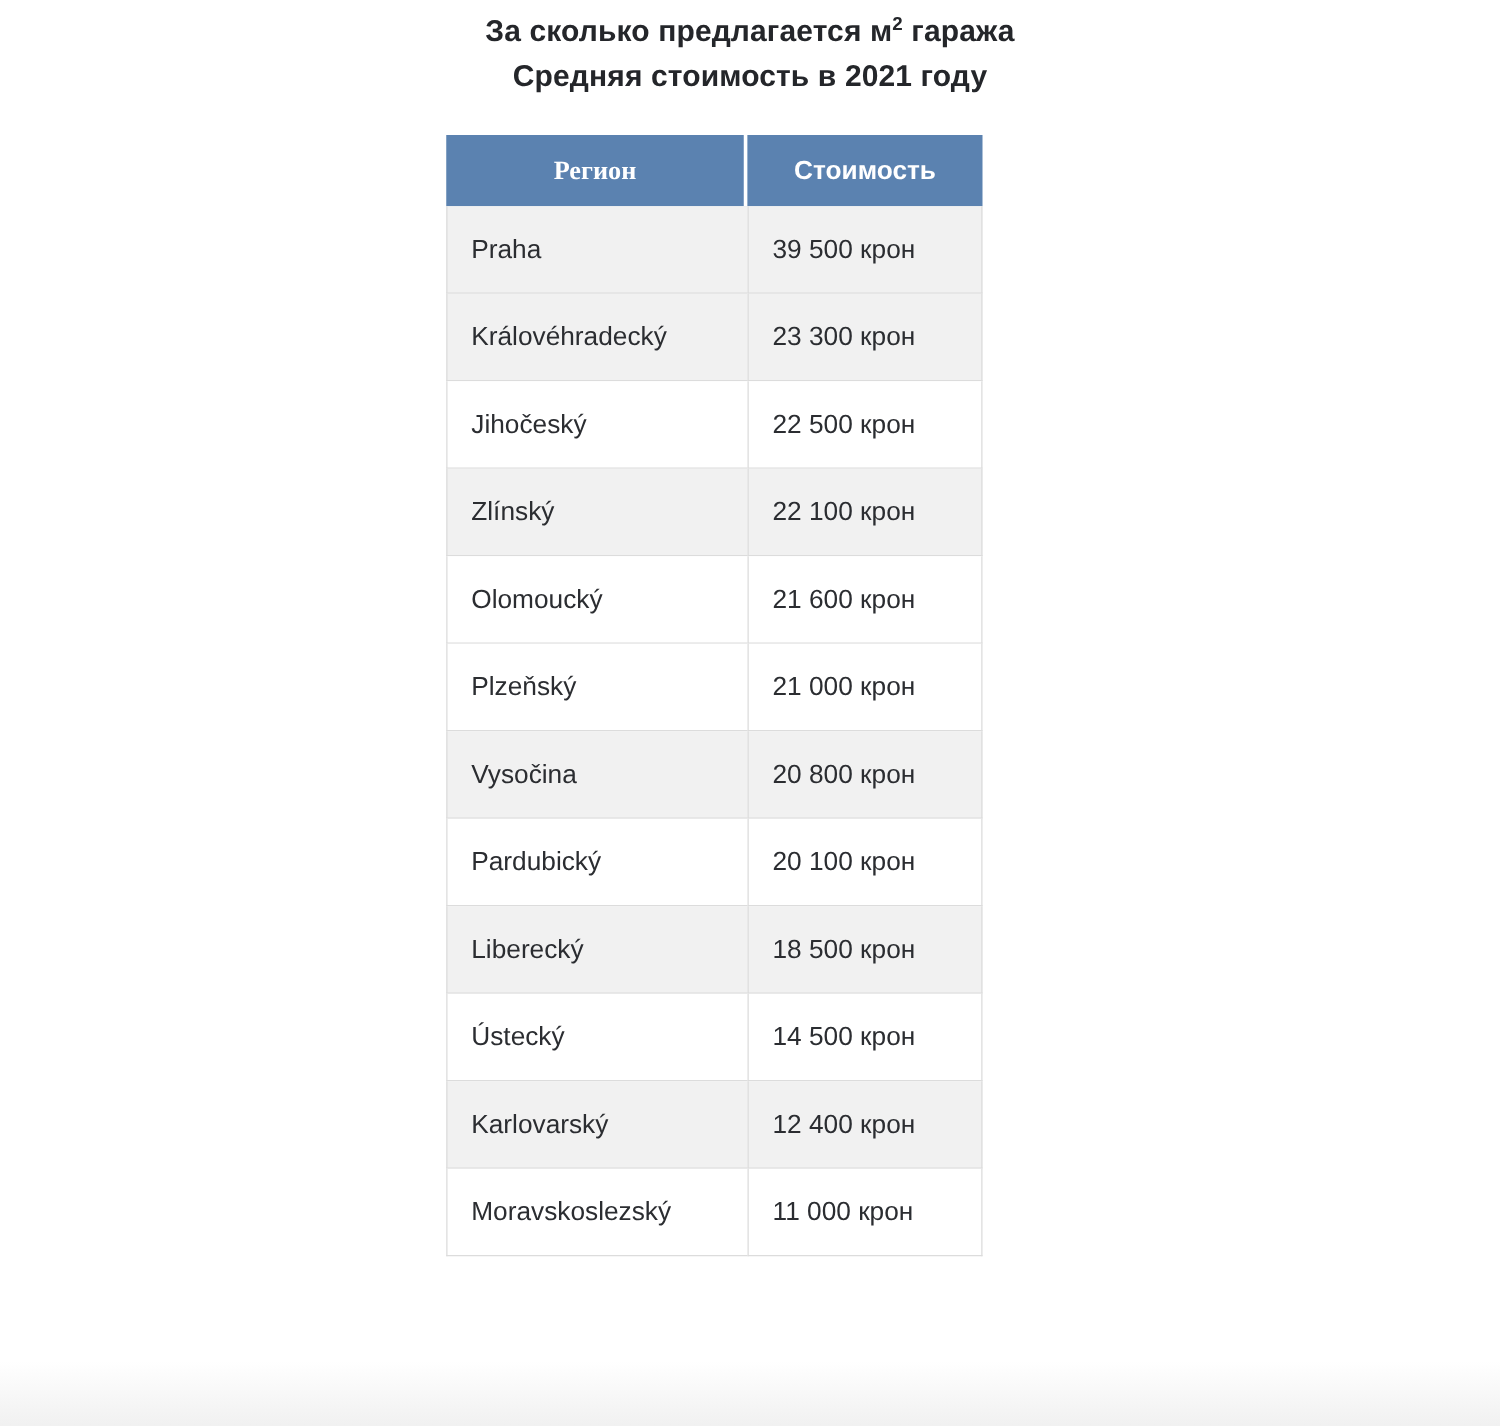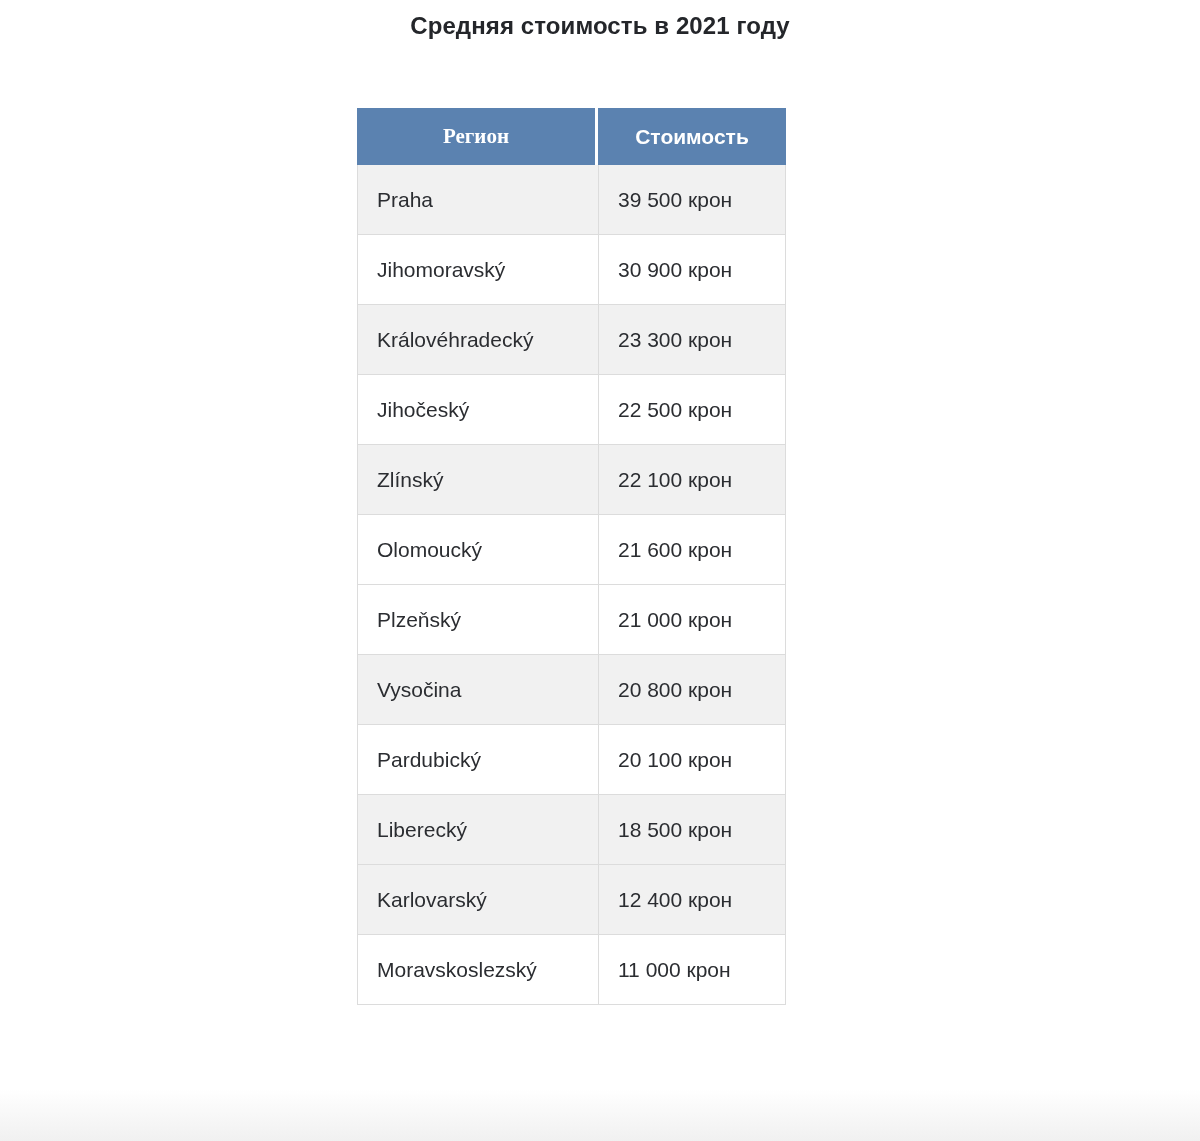--- a/index.html
+++ b/index.html
@@ -90,43 +90,42 @@
     border-right: 1px solid #dcdcdc;
     margin-left: 32px;
   }
   tbody tr.row-odd td  { background: #f1f1f1; }
   tbody tr.row-even td { background: #ffffff; }
 </style>
 </head>
 <body>
 
 <div class="title-block">
+  <div class="title-line">
+    <span>За сколько предлагается м</span><sup>2</sup><span> гаража</span>
+  </div>
   <div class="title-line">Средняя стоимость в 2021 году</div>
 </div>
 
 <div class="table-wrap">
   <table class="cost-table">
     <colgroup>
       <col class="col-region">
       <col class="col-cost">
     </colgroup>
     <thead>
       <tr>
         <th class="th-region">Регион</th>
         <th class="th-cost">Стоимость</th>
       </tr>
     </thead>
     <tbody id="table-body">
         <tr class="row-odd">
           <td class="cell-region">Praha</td>
           <td class="cell-cost">39 500 крон</td>
-        </tr>
-        <tr class="row-even">
-          <td class="cell-region">Jihomoravský</td>
-          <td class="cell-cost">30 900 крон</td>
         </tr>
         <tr class="row-odd">
           <td class="cell-region">Královéhradecký</td>
           <td class="cell-cost">23 300 крон</td>
         </tr>
         <tr class="row-even">
           <td class="cell-region">Jihočeský</td>
           <td class="cell-cost">22 500 крон</td>
         </tr>
         <tr class="row-odd">
@@ -146,20 +145,24 @@
           <td class="cell-cost">20 800 крон</td>
         </tr>
         <tr class="row-even">
           <td class="cell-region">Pardubický</td>
           <td class="cell-cost">20 100 крон</td>
         </tr>
         <tr class="row-odd">
           <td class="cell-region">Liberecký</td>
           <td class="cell-cost">18 500 крон</td>
         </tr>
+        <tr class="row-even">
+          <td class="cell-region">Ústecký</td>
+          <td class="cell-cost">14 500 крон</td>
+        </tr>
         <tr class="row-odd">
           <td class="cell-region">Karlovarský</td>
           <td class="cell-cost">12 400 крон</td>
         </tr>
         <tr class="row-even">
           <td class="cell-region">Moravskoslezský</td>
           <td class="cell-cost">11 000 крон</td>
         </tr>
       </tbody>
   </table>

